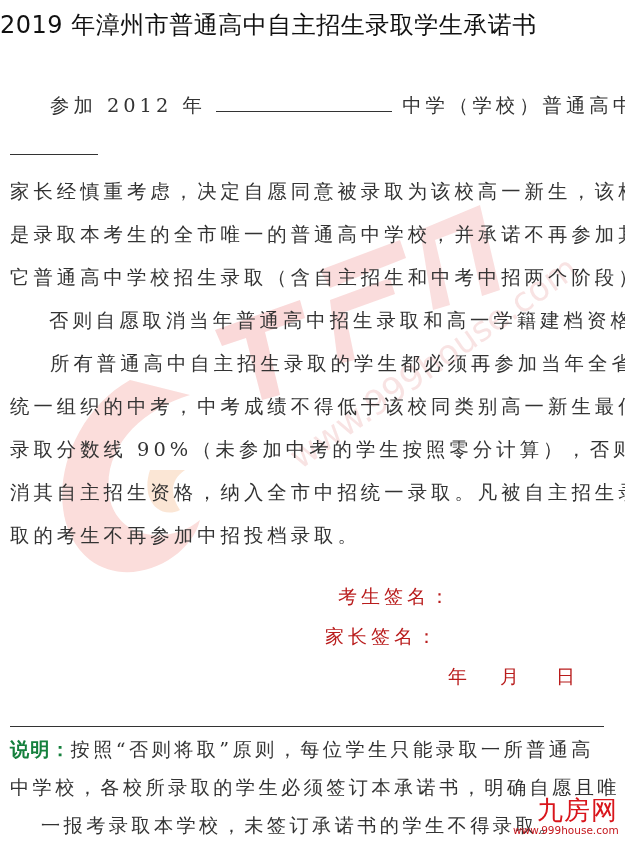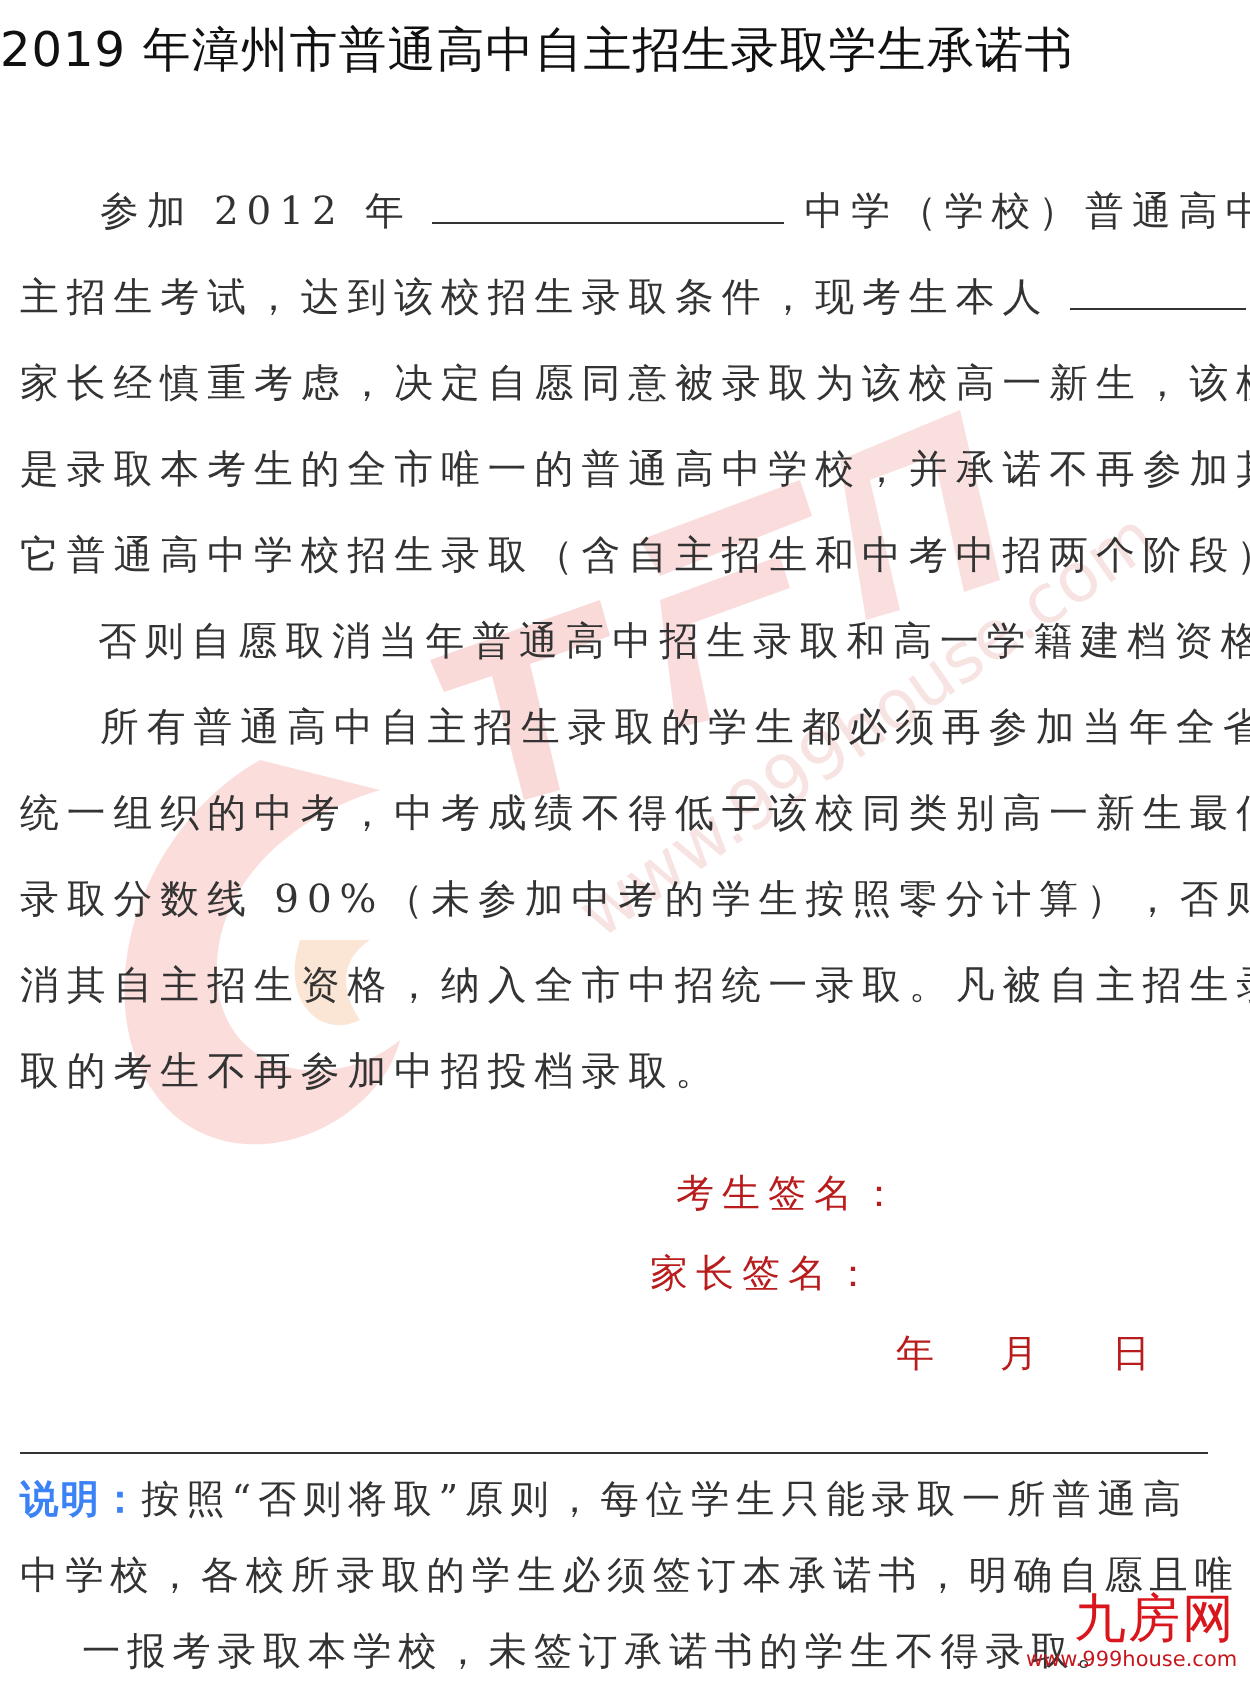--- a/index.html
+++ b/index.html
@@ -70,21 +70,21 @@
       height: 32px;
       line-height: 32px;
       font-size: 19.2px;
       letter-spacing: 3.4px;
       color: #333;
       white-space: nowrap;
     }
     .note-label {
       font-weight: bold;
       font-family: "DejaVu Sans", "Liberation Sans", sans-serif;
-      color: #3b82f6;
+      color: #15803d;
       letter-spacing: 1px;
     }
     .watermark {
       position: absolute;
       left: 0;
       top: 0;
       width: 625px;
       height: 844px;
       pointer-events: none;
       opacity: 0.55;
@@ -129,21 +129,20 @@
 
 <div class="title">2019 年漳州市普通高中自主招生录取学生承诺书</div>
 
 <div>
   <div class="line body-text" style="top:90px; left:50px; width:auto;">
     <span>参加 2012 年</span>
     <span class="blank" style="width:176px;"></span>
     <span>中学（学校）普通高中自</span>
   </div>
   <div class="line body-text" style="top:133px; width:auto;">
-    <span>主招生考试，达到该校招生录取条件，现考生本人</span>
     <span class="blank" style="width:88px;"></span>
     
   </div>
   <div class="line body-text" style="top:176px; width:auto;">家长经慎重考虑，决定自愿同意被录取为该校高一新生，该校</div>
   <div class="line body-text" style="top:219px; width:auto;">是录取本考生的全市唯一的普通高中学校，并承诺不再参加其</div>
   <div class="line body-text" style="top:262px; width:auto;">它普通高中学校招生录取（含自主招生和中考中招两个阶段），</div>
   <div class="line body-text" style="top:305px; width:auto;margin-left:39px;">否则自愿取消当年普通高中招生录取和高一学籍建档资格。</div>
 </div>
 
 <div>
@@ -159,20 +158,20 @@
 <div class="sig" style="left:448px; top:664px;">年</div>
 <div class="sig" style="left:500px; top:664px;">月</div>
 <div class="sig" style="left:556px; top:664px;">日</div>
 
 <div class="divider"></div>
 
 <div>
   <div class="note-line" style="top:734px;">
     <span class="note-label">说明：</span><span>按照“否则将取”原则，每位学生只能录取一所普通高</span>
   </div>
-  <div class="note-line" style="top:772px;">中学校，各校所录取的学生必须签订本承诺书，明确自愿且唯</div>
+  <div class="note-line" style="top:772px;font-family:Liberation Serif, serif;">中学校，各校所录取的学生必须签订本承诺书，明确自愿且唯</div>
   <div class="note-line" style="top:810px;margin-left:31px;">一报考录取本学校，未签订承诺书的学生不得录取。</div>
 </div>
 
 <div class="logo">
   <div class="logo-text">九房网</div>
   <div class="logo-url">www.999house.com</div>
 </div>
 
 </body></html>

